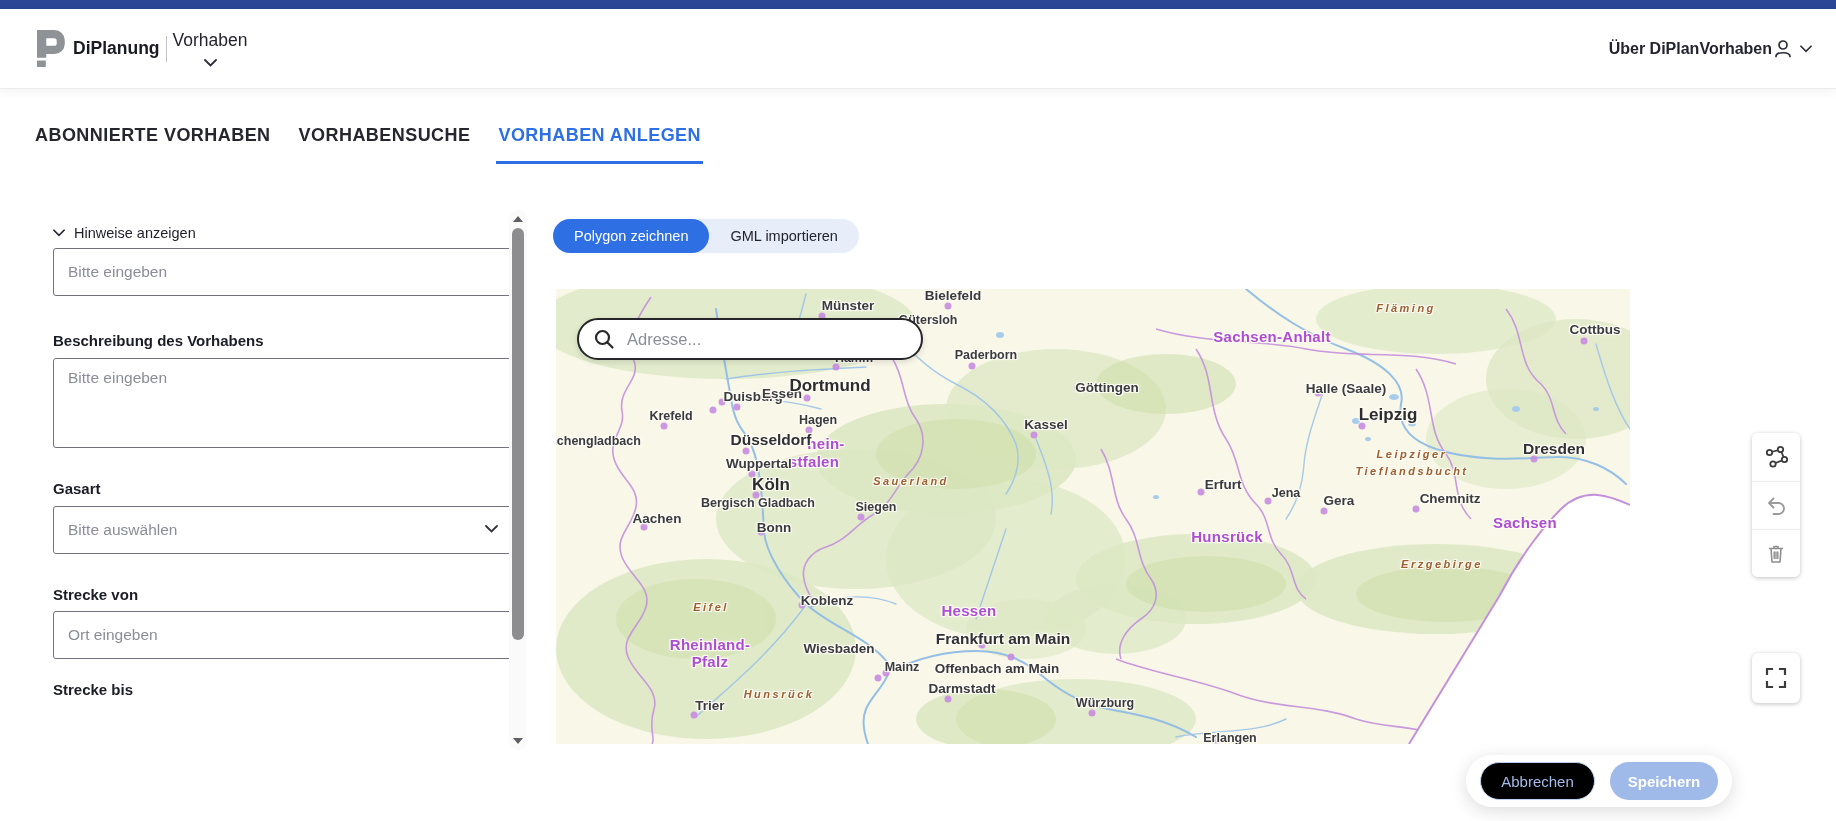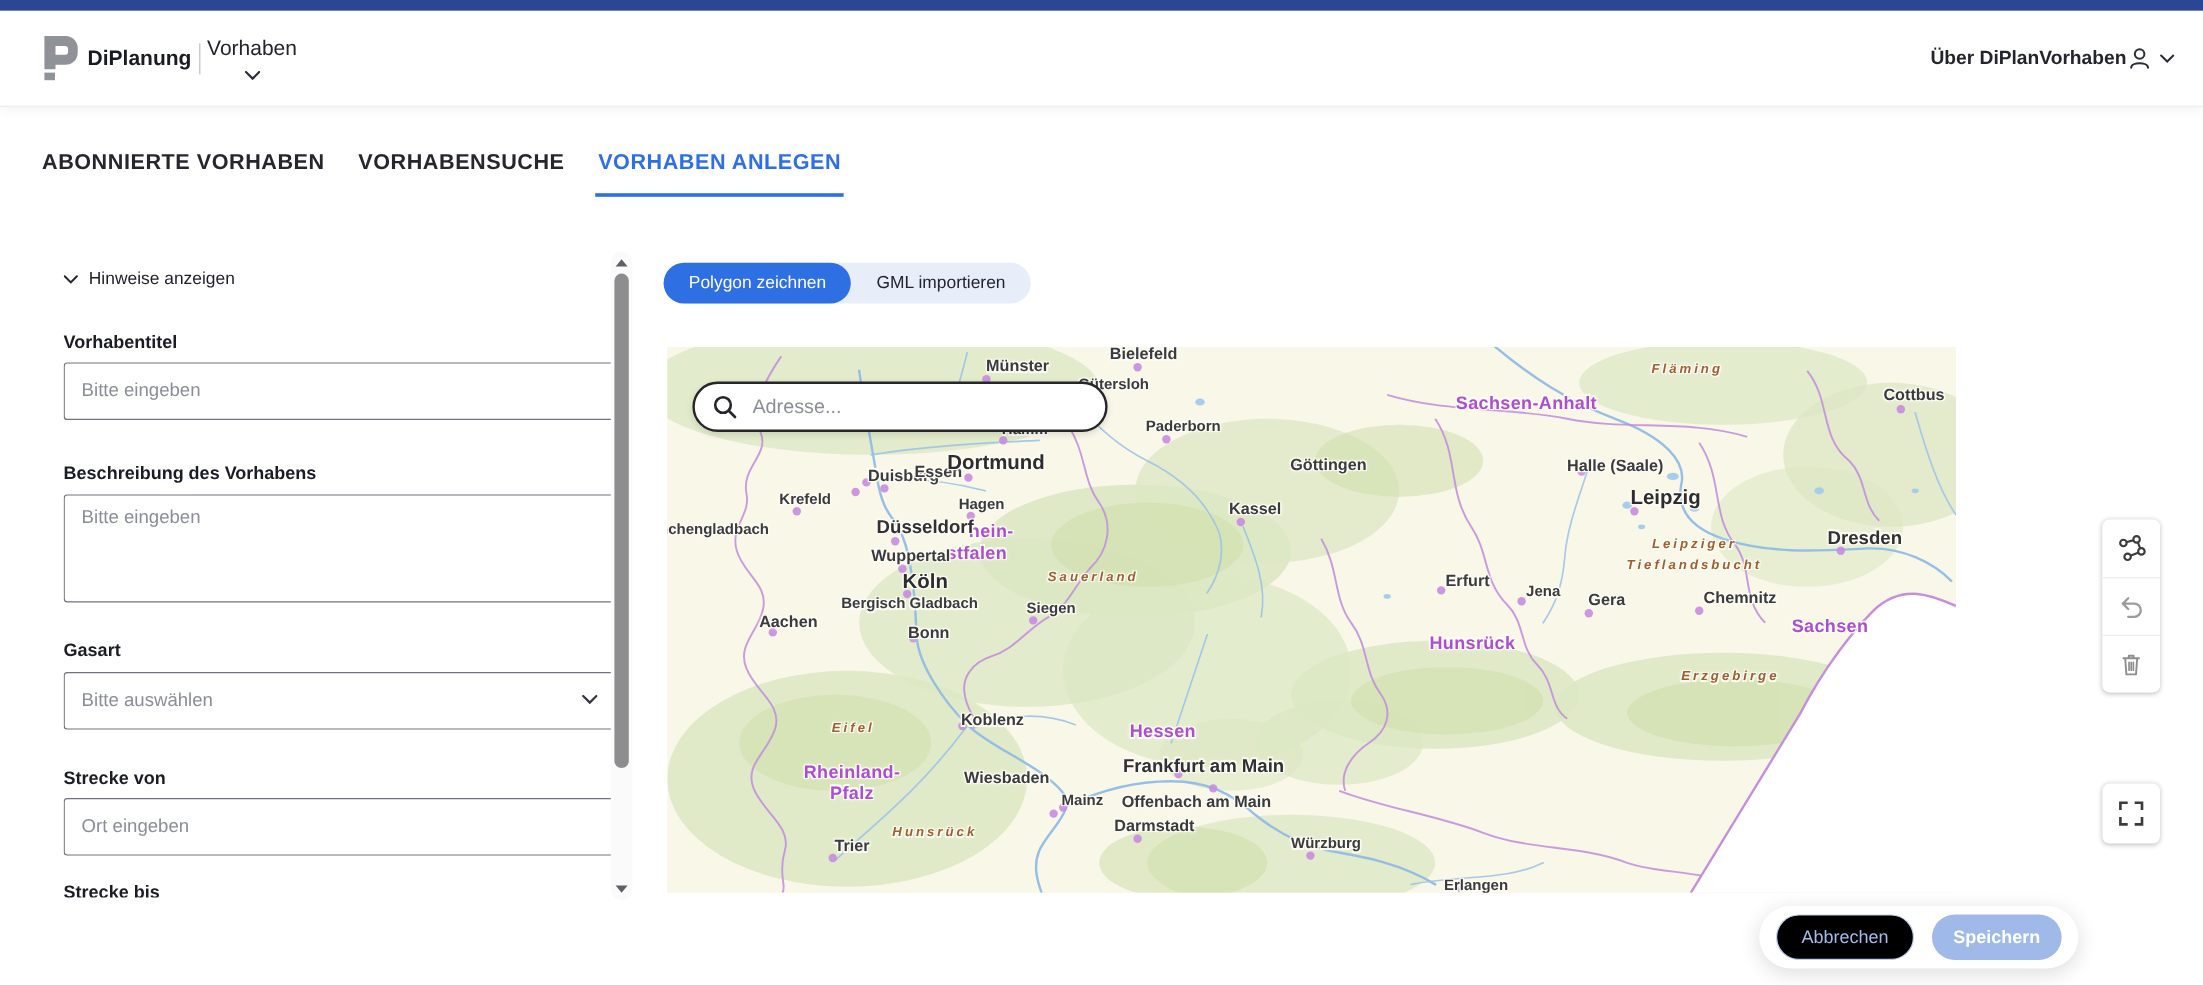--- a/index.html
+++ b/index.html
@@ -135,21 +135,20 @@
   </nav>
 
   <section class="form-panel">
     <div class="hints">
       <svg width="12" height="8" viewBox="0 0 13 8">
         <path d="M1 1 L6.5 6.5 L12 1" stroke="#23242e" stroke-width="1.8" fill="none" stroke-linecap="round"></path>
       </svg>
       <span>Hinweise anzeigen</span>
     </div>
 
-    <label class="f-label">Vorhabentitel</label>
     <input class="f-input" type="text" placeholder="Bitte eingeben" style="">
 
     <label class="f-label">Beschreibung des Vorhabens</label>
     <textarea class="f-textarea" placeholder="Bitte eingeben" style=""></textarea>
 
     <label class="f-label tight">Gasart</label>
     <div class="f-select">
       <span class="ph">Bitte auswählen</span>
       <svg width="13" height="8" viewBox="0 0 13 8">
         <path d="M1 1 L6.5 6.5 L12 1" stroke="#33343e" stroke-width="1.8" fill="none" stroke-linecap="round"></path>

